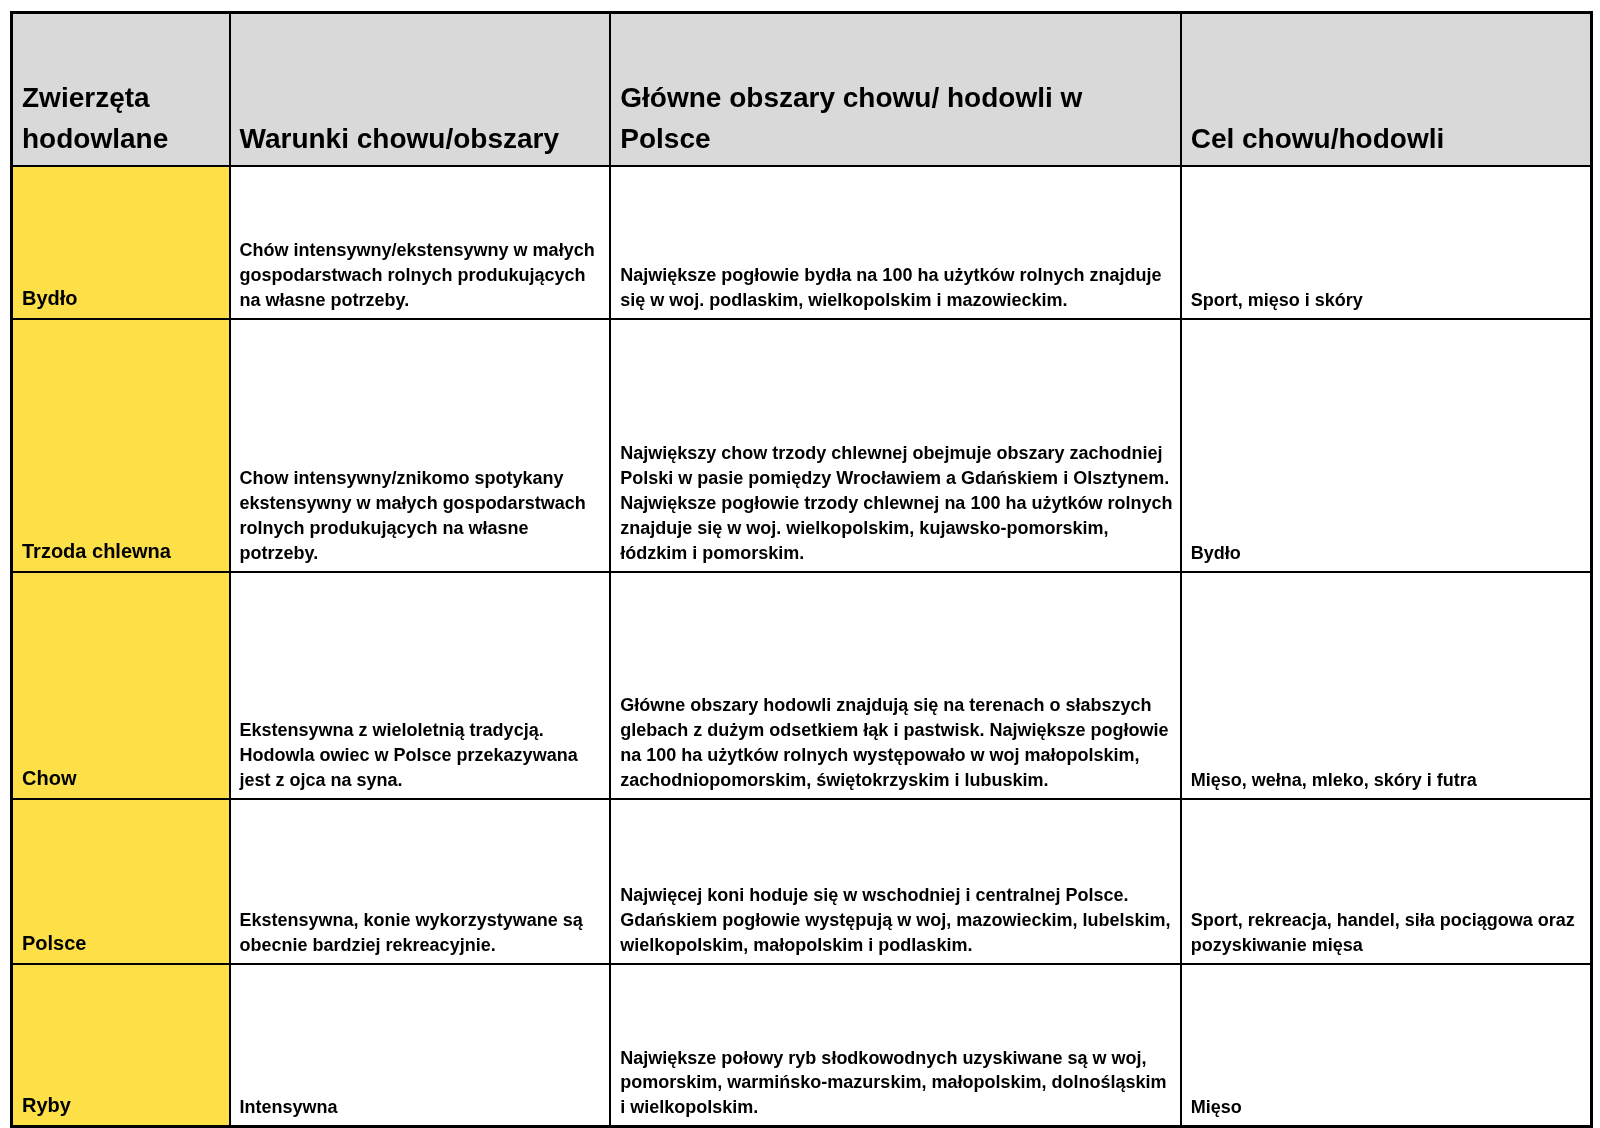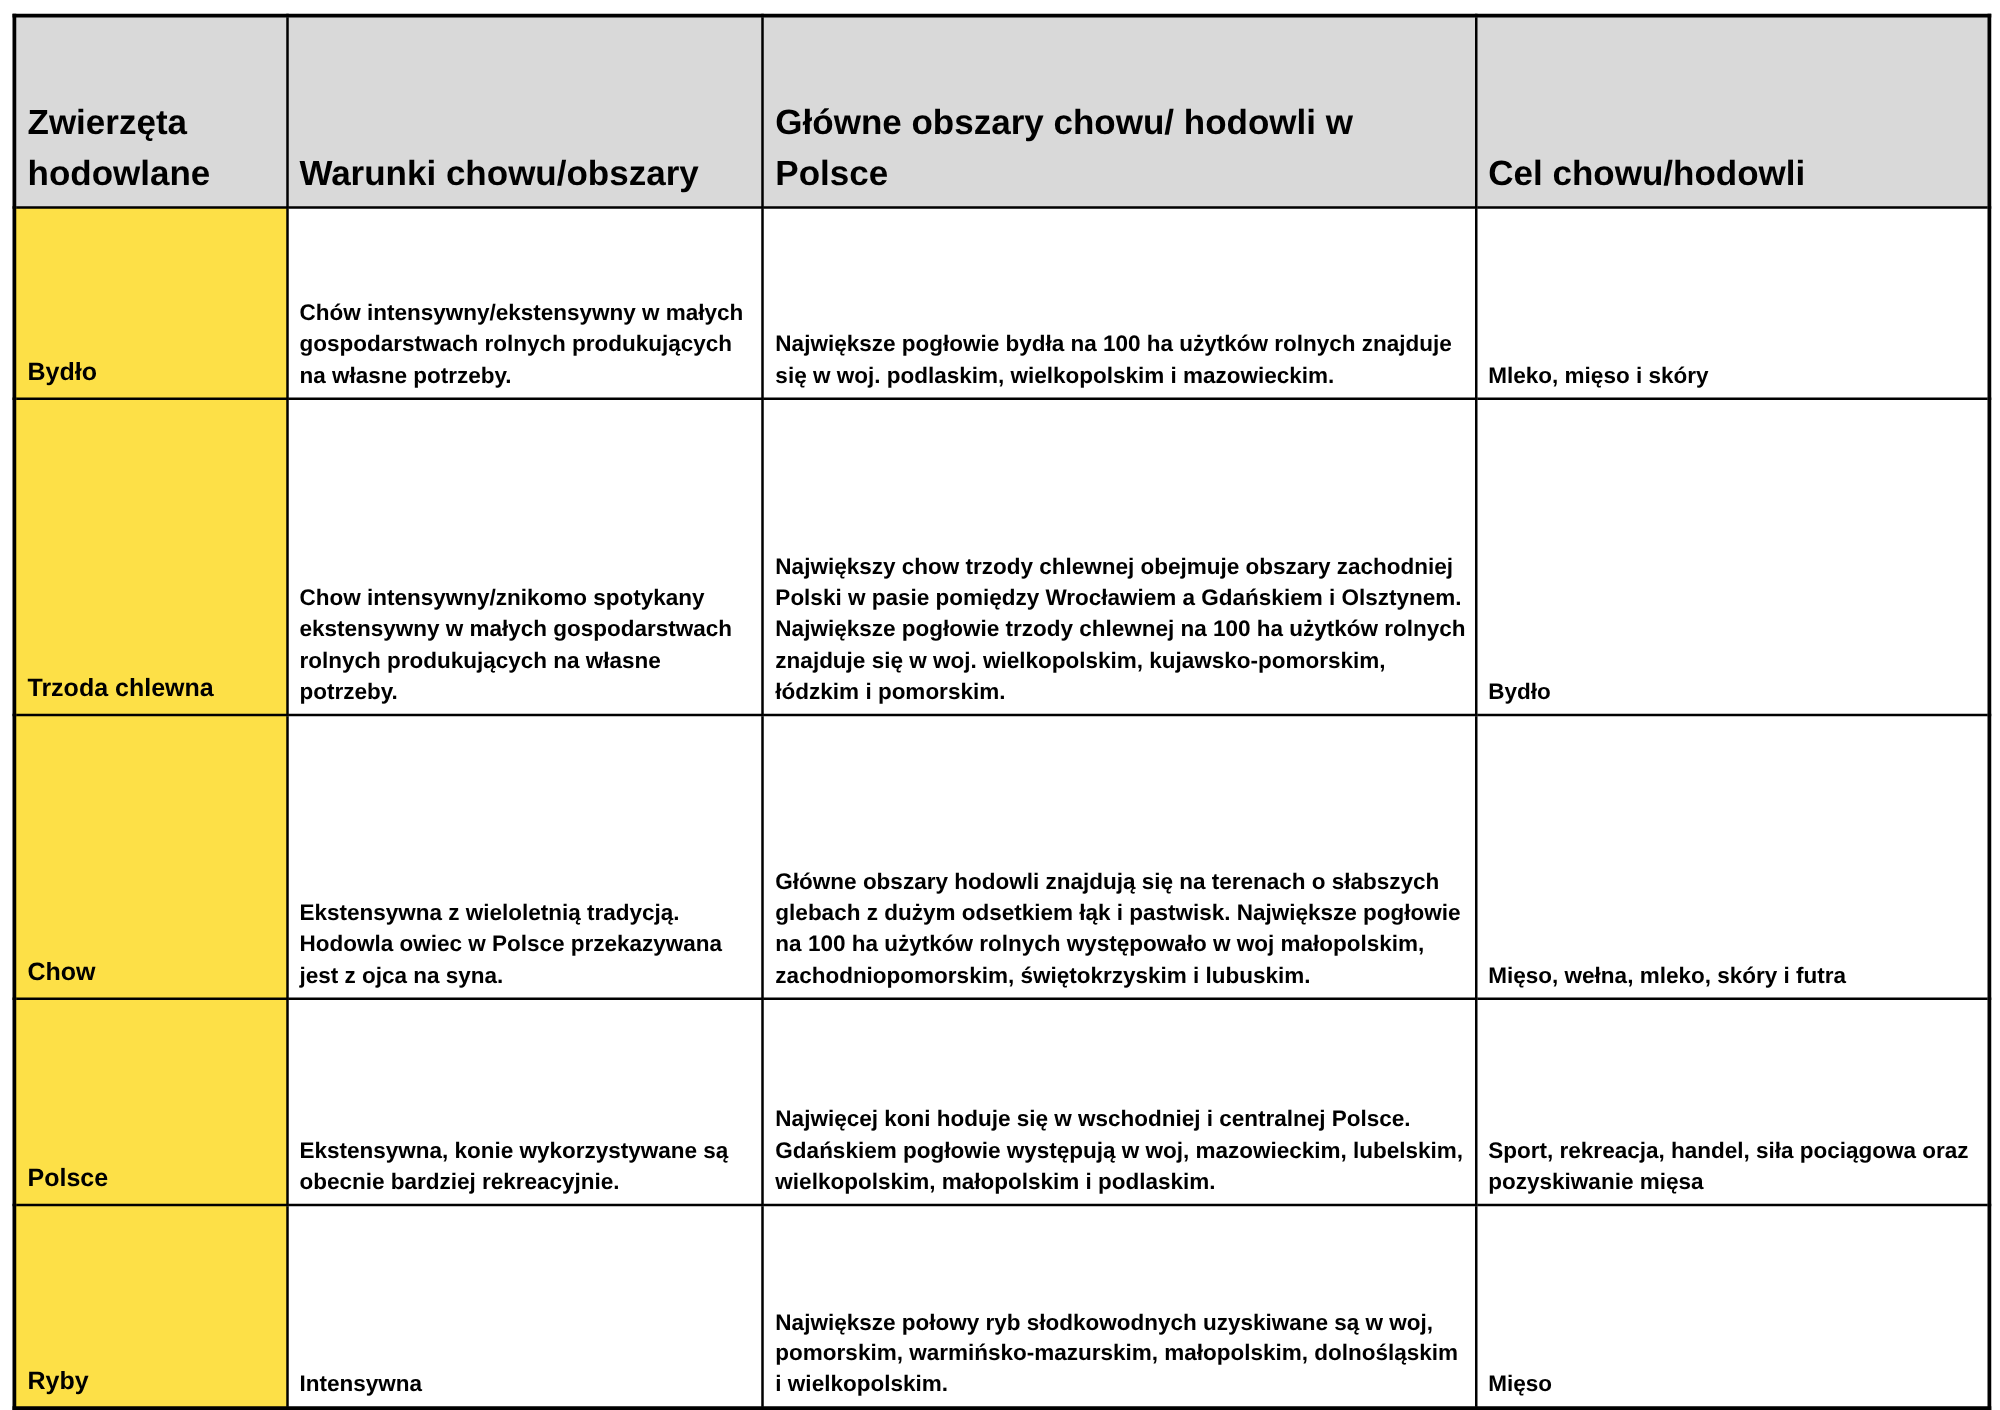--- a/index.html
+++ b/index.html
@@ -73,21 +73,21 @@
         <th>Warunki chowu/obszary</th>
         <th>Główne obszary chowu/ hodowli w Polsce</th>
         <th>Cel chowu/hodowli</th>
       </tr>
     </thead>
     <tbody>
       <tr class="r-0">
         <td class="animal-cell">Bydło</td>
         <td>Chów intensywny/ekstensywny w małych gospodarstwach rolnych produkujących na własne potrzeby.</td>
         <td>Największe pogłowie bydła na 100 ha użytków rolnych znajduje się w woj. podlaskim, wielkopolskim i mazowieckim.</td>
-        <td>Mleko, mięso i skóry</td>
+        <td>Sport, mięso i skóry</td>
       </tr>
       <tr class="r-1">
         <td class="animal-cell">Trzoda chlewna</td>
         <td>Chow intensywny/znikomo spotykany ekstensywny w małych gospodarstwach rolnych produkujących na własne potrzeby.</td>
         <td>Największy chow trzody chlewnej obejmuje obszary zachodniej Polski w pasie pomiędzy Wrocławiem a Gdańskiem i Olsztynem. Największe pogłowie trzody chlewnej na 100 ha użytków rolnych znajduje się w woj. wielkopolskim, kujawsko-pomorskim, łódzkim i pomorskim.</td>
         <td>Bydło</td>
       </tr>
       <tr class="r-2">
         <td class="animal-cell">Chow</td>
         <td>Ekstensywna z wieloletnią tradycją. Hodowla owiec w Polsce przekazywana jest z ojca na syna.</td>

